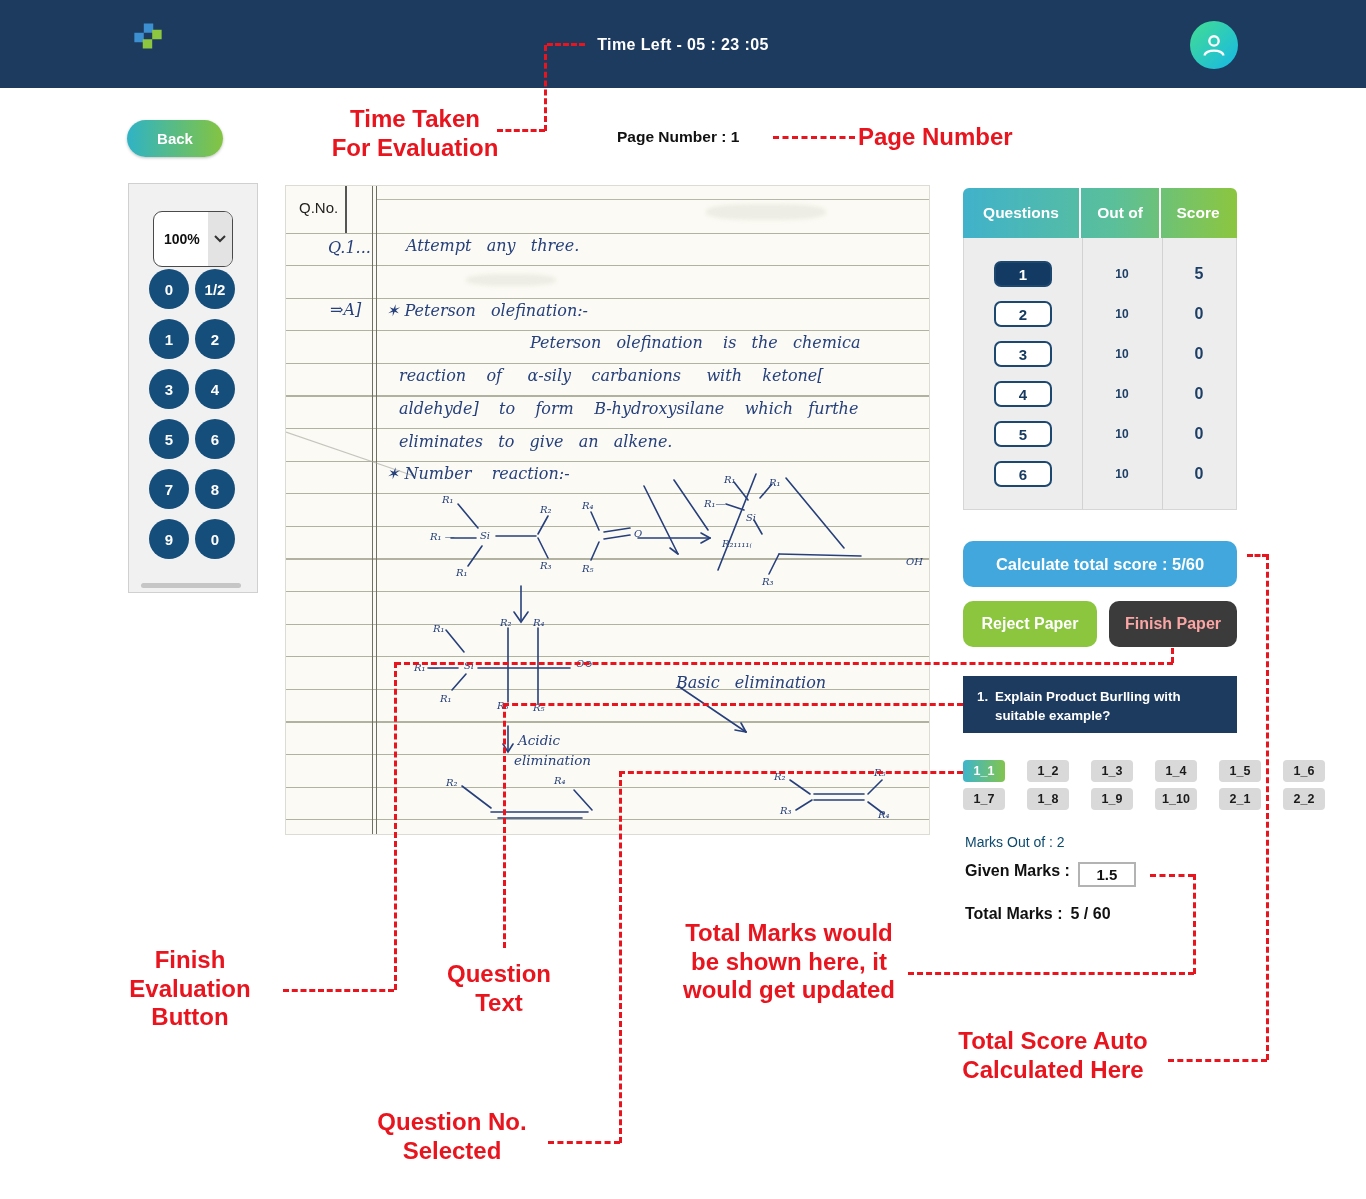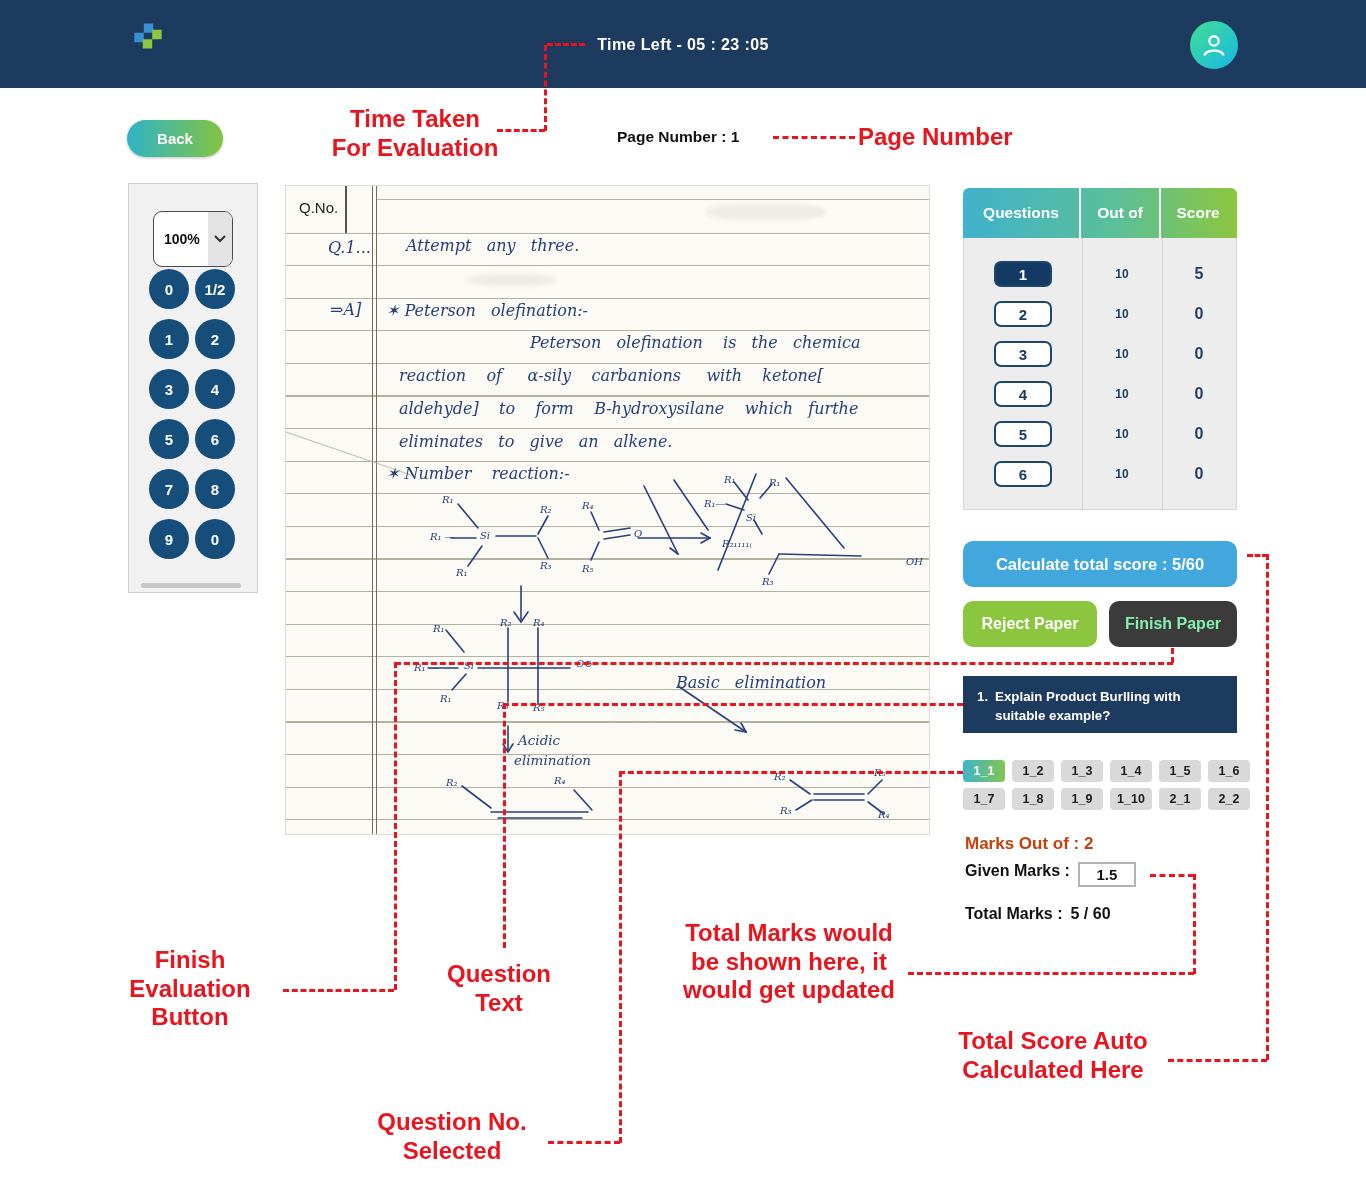--- a/index.html
+++ b/index.html
@@ -63,32 +63,32 @@
   .trow{display:flex;height:40px;align-items:center;}
   .tc1{width:118px;display:flex;justify-content:center;}
   .tc2{width:80px;text-align:center;font-size:12px;font-weight:bold;color:#1d3f66;}
   .tc3{width:74px;text-align:center;font-size:16px;font-weight:bold;color:#1d3f66;}
   .qbtn{width:58px;height:26px;border-radius:7px;border:2px solid var(--tblnavy);background:#fff;color:#15395f;font-size:15px;font-weight:bold;font-family:inherit;cursor:pointer;line-height:1;}
   .qbtn.sel{background:var(--selnavy);color:#fff;}
 
   
   .calc-btn{position:absolute;left:963px;top:541px;width:274px;height:46px;border:none;border-radius:10px;background:var(--blue);color:#fff;font-size:16.5px;font-weight:bold;font-family:inherit;cursor:pointer;}
   .reject-btn{position:absolute;left:963px;top:601px;width:134px;height:46px;border:none;border-radius:10px;background:var(--green);color:#fff;font-size:16px;font-weight:bold;font-family:inherit;cursor:pointer;}
-  .finish-btn{position:absolute;left:1109px;top:601px;width:128px;height:46px;border:none;border-radius:10px;background:var(--dark);color:#86efac;font-size:16px;font-weight:bold;font-family:inherit;cursor:pointer;}
+  .finish-btn{position:absolute;left:1109px;top:601px;width:128px;height:46px;border:none;border-radius:10px;background:var(--dark);color:#fca5a5;font-size:16px;font-weight:bold;font-family:inherit;cursor:pointer;}
 
   
   .qpanel{position:absolute;left:963px;top:676px;width:274px;height:57px;background:var(--navy);color:#fff;padding:11px 12px 0 14px;display:flex;gap:7px;font-size:13.3px;font-weight:bold;line-height:1.45;}
 
   
-  .sq-grid{position:absolute;left:963px;top:760px;width:274px;display:grid;grid-template-columns:repeat(6,42px);gap:6px 7px;}
+  .sq-grid{position:absolute;left:963px;top:760px;width:274px;display:grid;grid-template-columns:repeat(6,42px);gap:6px 22px;}
   .sq-btn{height:22px;border:none;border-radius:4px;background:#d9d9d9;color:#1b1b1b;font-size:12.5px;font-weight:bold;font-family:inherit;cursor:pointer;line-height:1;}
   .sq-btn.sel{background:linear-gradient(90deg,#3eb5cc,#82c44e);color:#fff;}
 
   
-  .marks-outof{position:absolute;left:965px;top:834px;font-size:17px;font-weight:bold;color:#c2410c;}
+  .marks-outof{position:absolute;left:965px;top:834px;font-size:14px;font-weight:normal;color:#0c4a6e;}
   .given-row{position:absolute;left:965px;top:862px;display:flex;align-items:flex-start;font-size:16px;font-weight:bold;color:#111;}
   .given-input{width:58px;height:25px;margin-left:8px;border:2px solid #b3b3b3;text-align:center;font-size:15px;font-weight:bold;font-family:inherit;color:#111;background:#fff;}
   .total-row{position:absolute;left:965px;top:905px;font-size:16px;font-weight:bold;color:#111;}
   .total-val{margin-left:8px;}
 
   
   .ann{position:absolute;color:var(--red);font-weight:bold;font-size:24px;line-height:28.5px;text-align:center;}
   .dash-h{position:absolute;border-top:3px dashed var(--red);height:0;}
   .dash-v{position:absolute;border-left:3px dashed var(--red);width:0;}
 </style>

